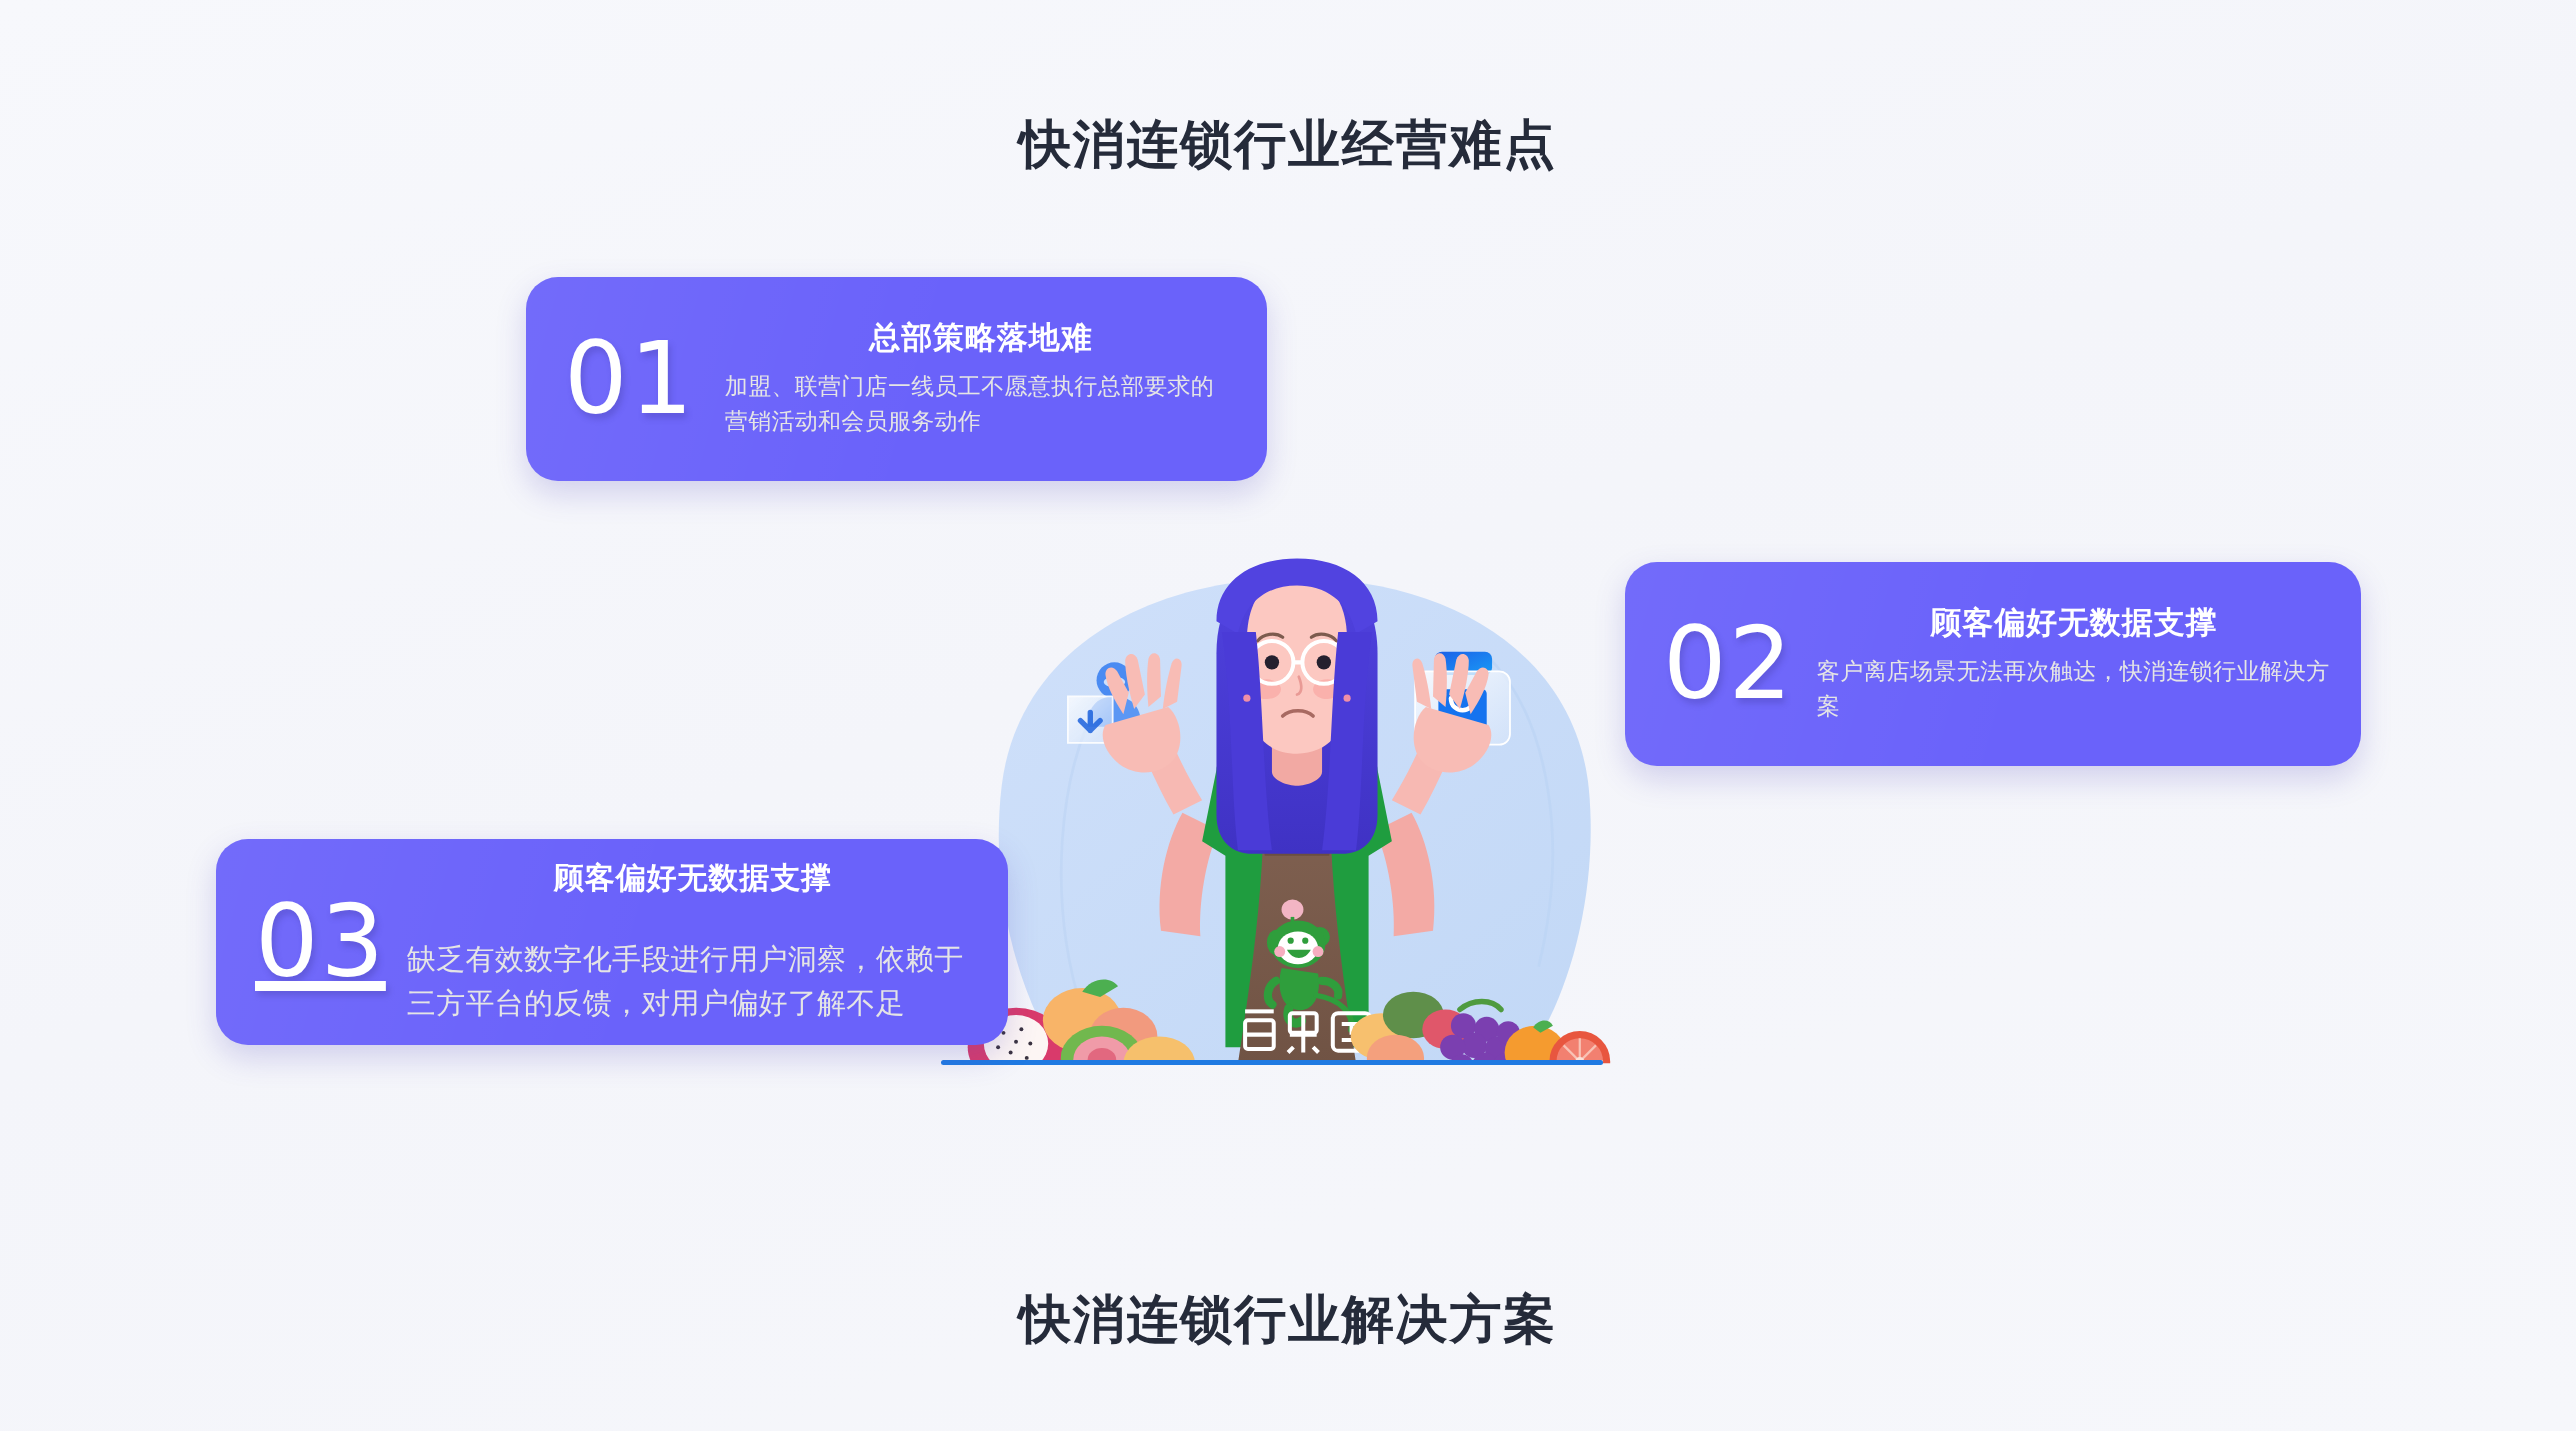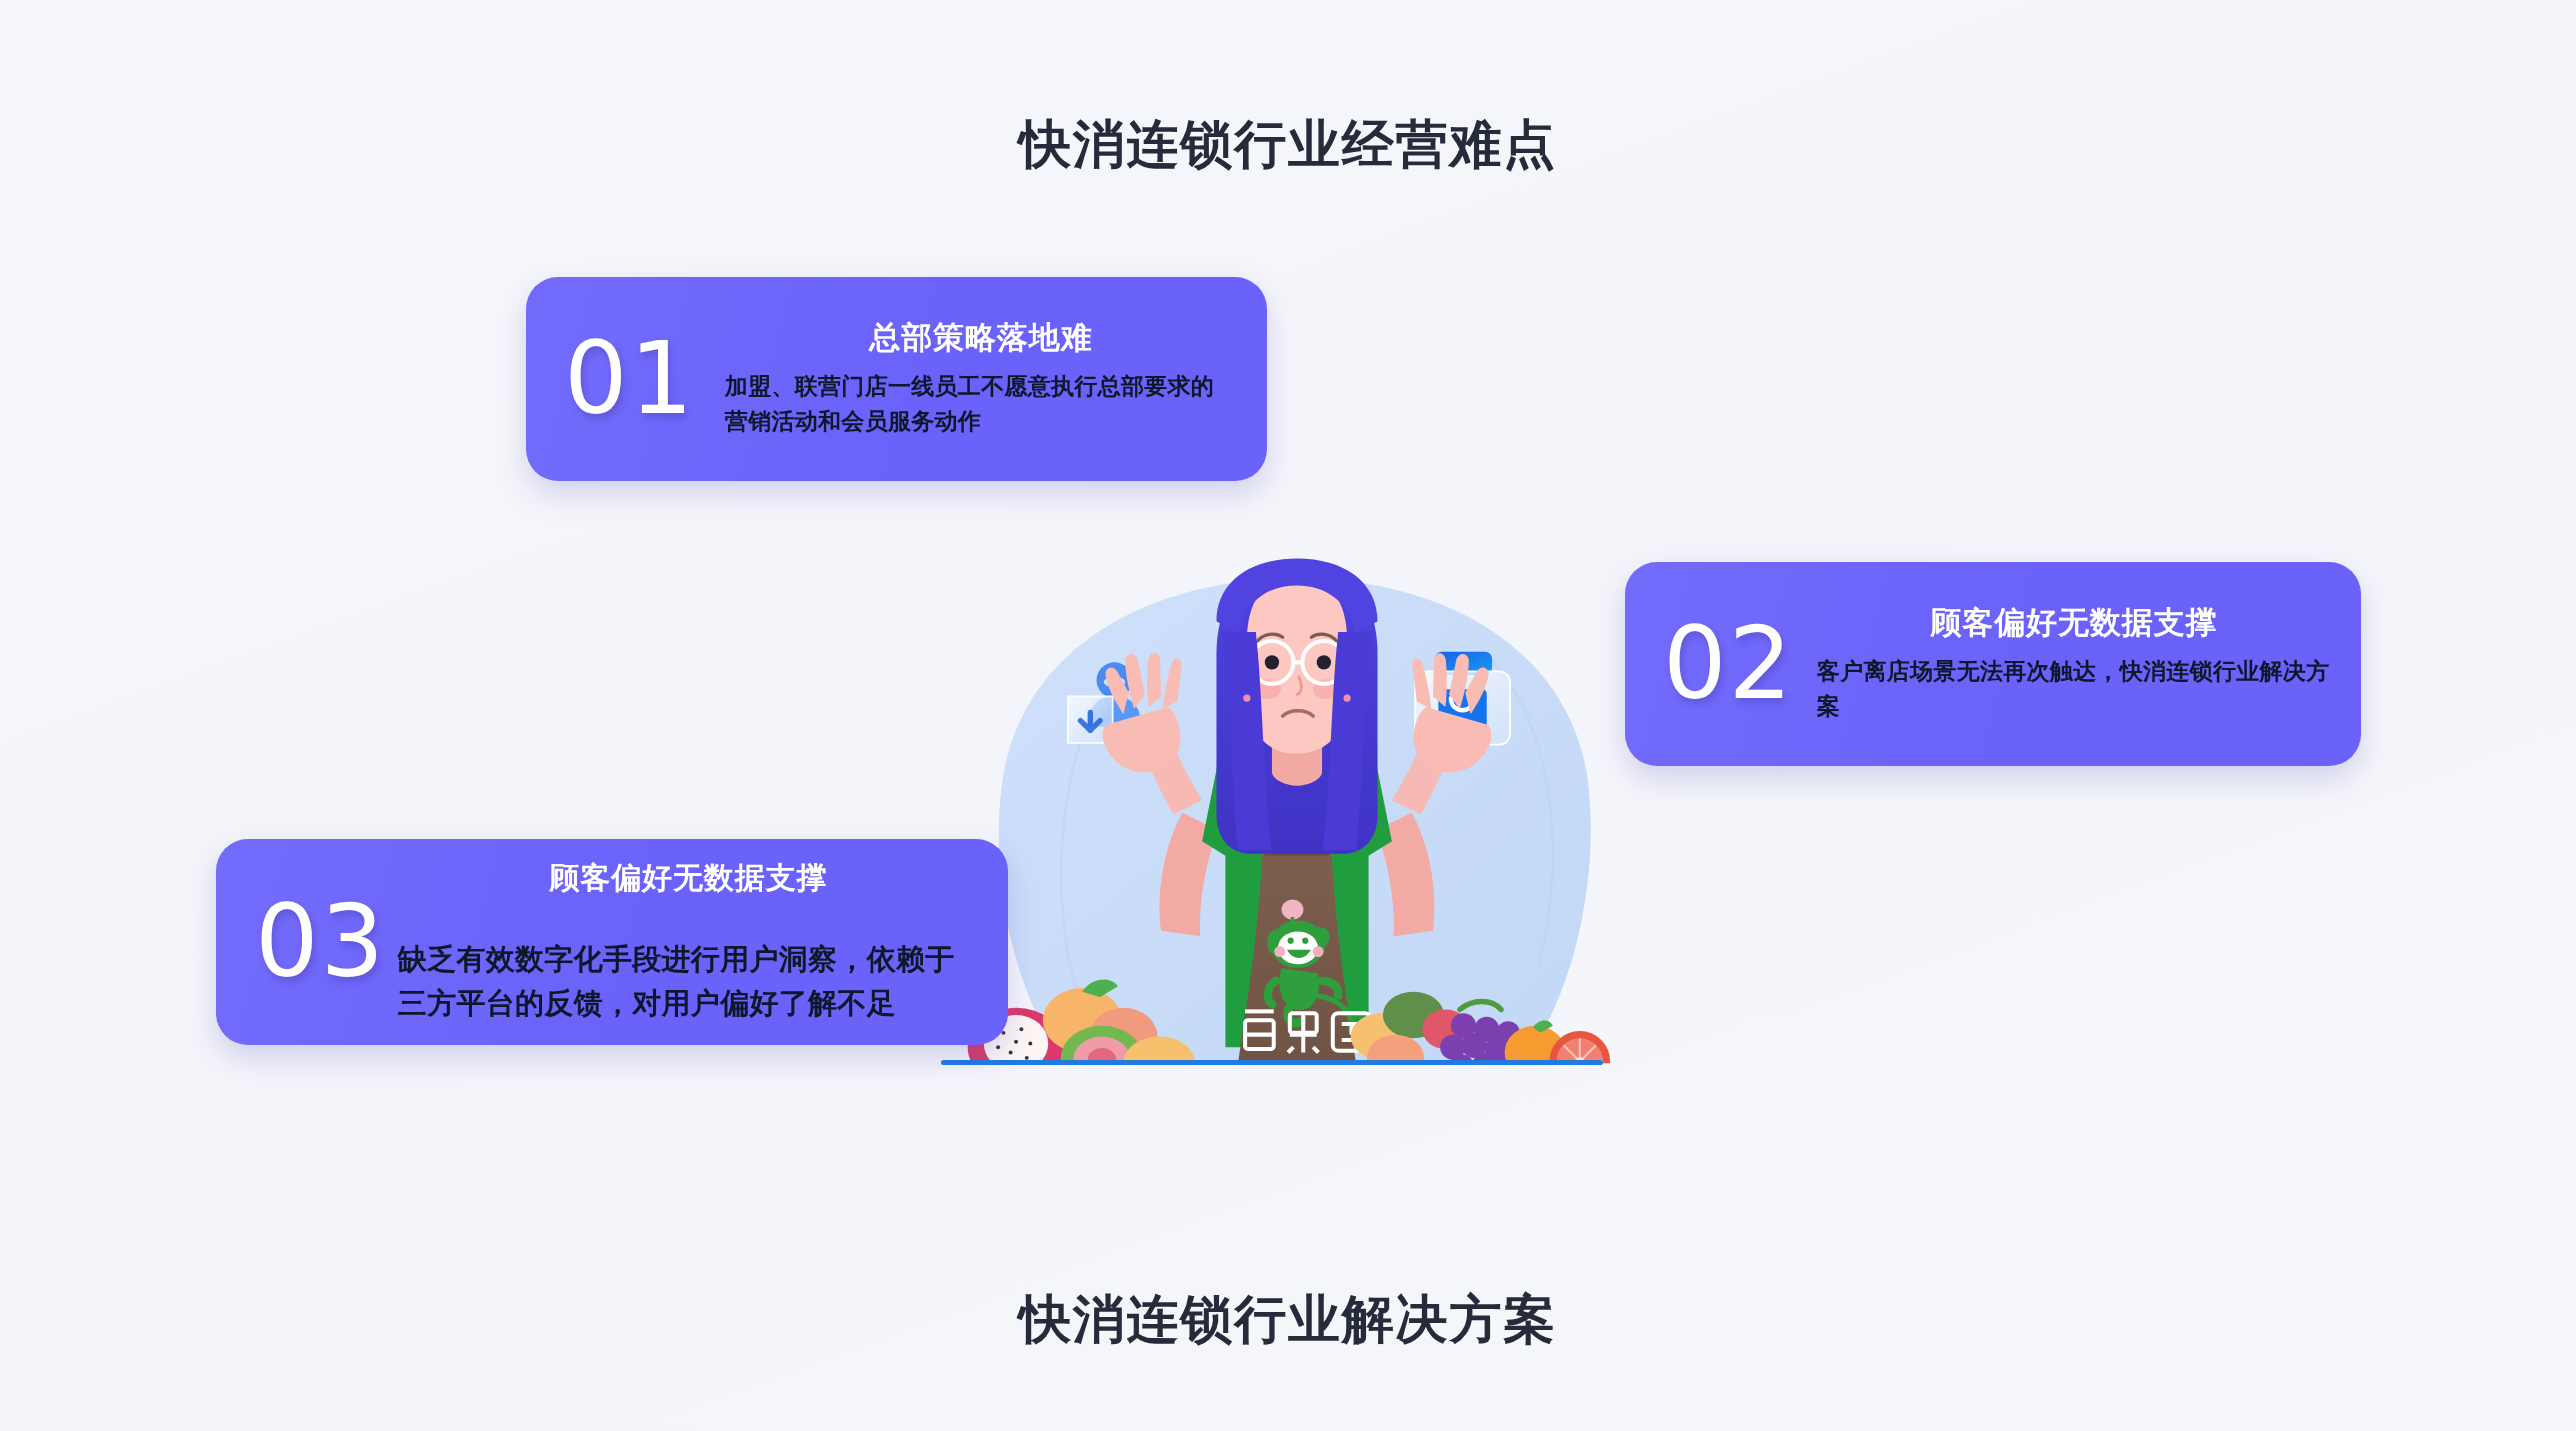--- a/index.html
+++ b/index.html
@@ -88,23 +88,22 @@
     letter-spacing: 0.9px;
     margin-bottom: 10.7px;
     white-space: nowrap;
     text-align: center;
   }
 
   .card-desc {
     font-size: 23px;
     line-height: 1.52;
     letter-spacing: 0.3px;
-    color: #0f172a;
+    color: #e5e5e5;
     max-width: 555px;
-    font-weight: bold;
   }
 
   
   #card-01 {
     left: 526px;  top: 277px;
     width: 741px; height: 204px;
     padding: 0 30px 0 38px;
   }
   #card-01 .card-num  { margin-right: 30px; }
   #card-01 .card-desc { max-width: 546px; }
@@ -117,21 +116,21 @@
   }
   #card-02 .card-num  { margin-right: 23px; }
   #card-02 .card-desc { max-width: 537px; }
 
   
   #card-03 {
     left: 216px; top: 839px;
     width: 792px; height: 206px;
     padding: 0 29px 0 39px;
   }
-  #card-03 .card-num  { margin-right: 12px; }
+  #card-03 .card-num  { margin-right: 21px; text-decoration: underline; }
   #card-03 .card-title{ font-size: 30px; }
   #card-03 .card-desc { font-size: 29px; max-width: 590px; margin-top: 40px; }
 
   
   .illustration {
     position: absolute;
     left: 948px;
     top: 546px;
     width: 698px;
     height: 537px;

